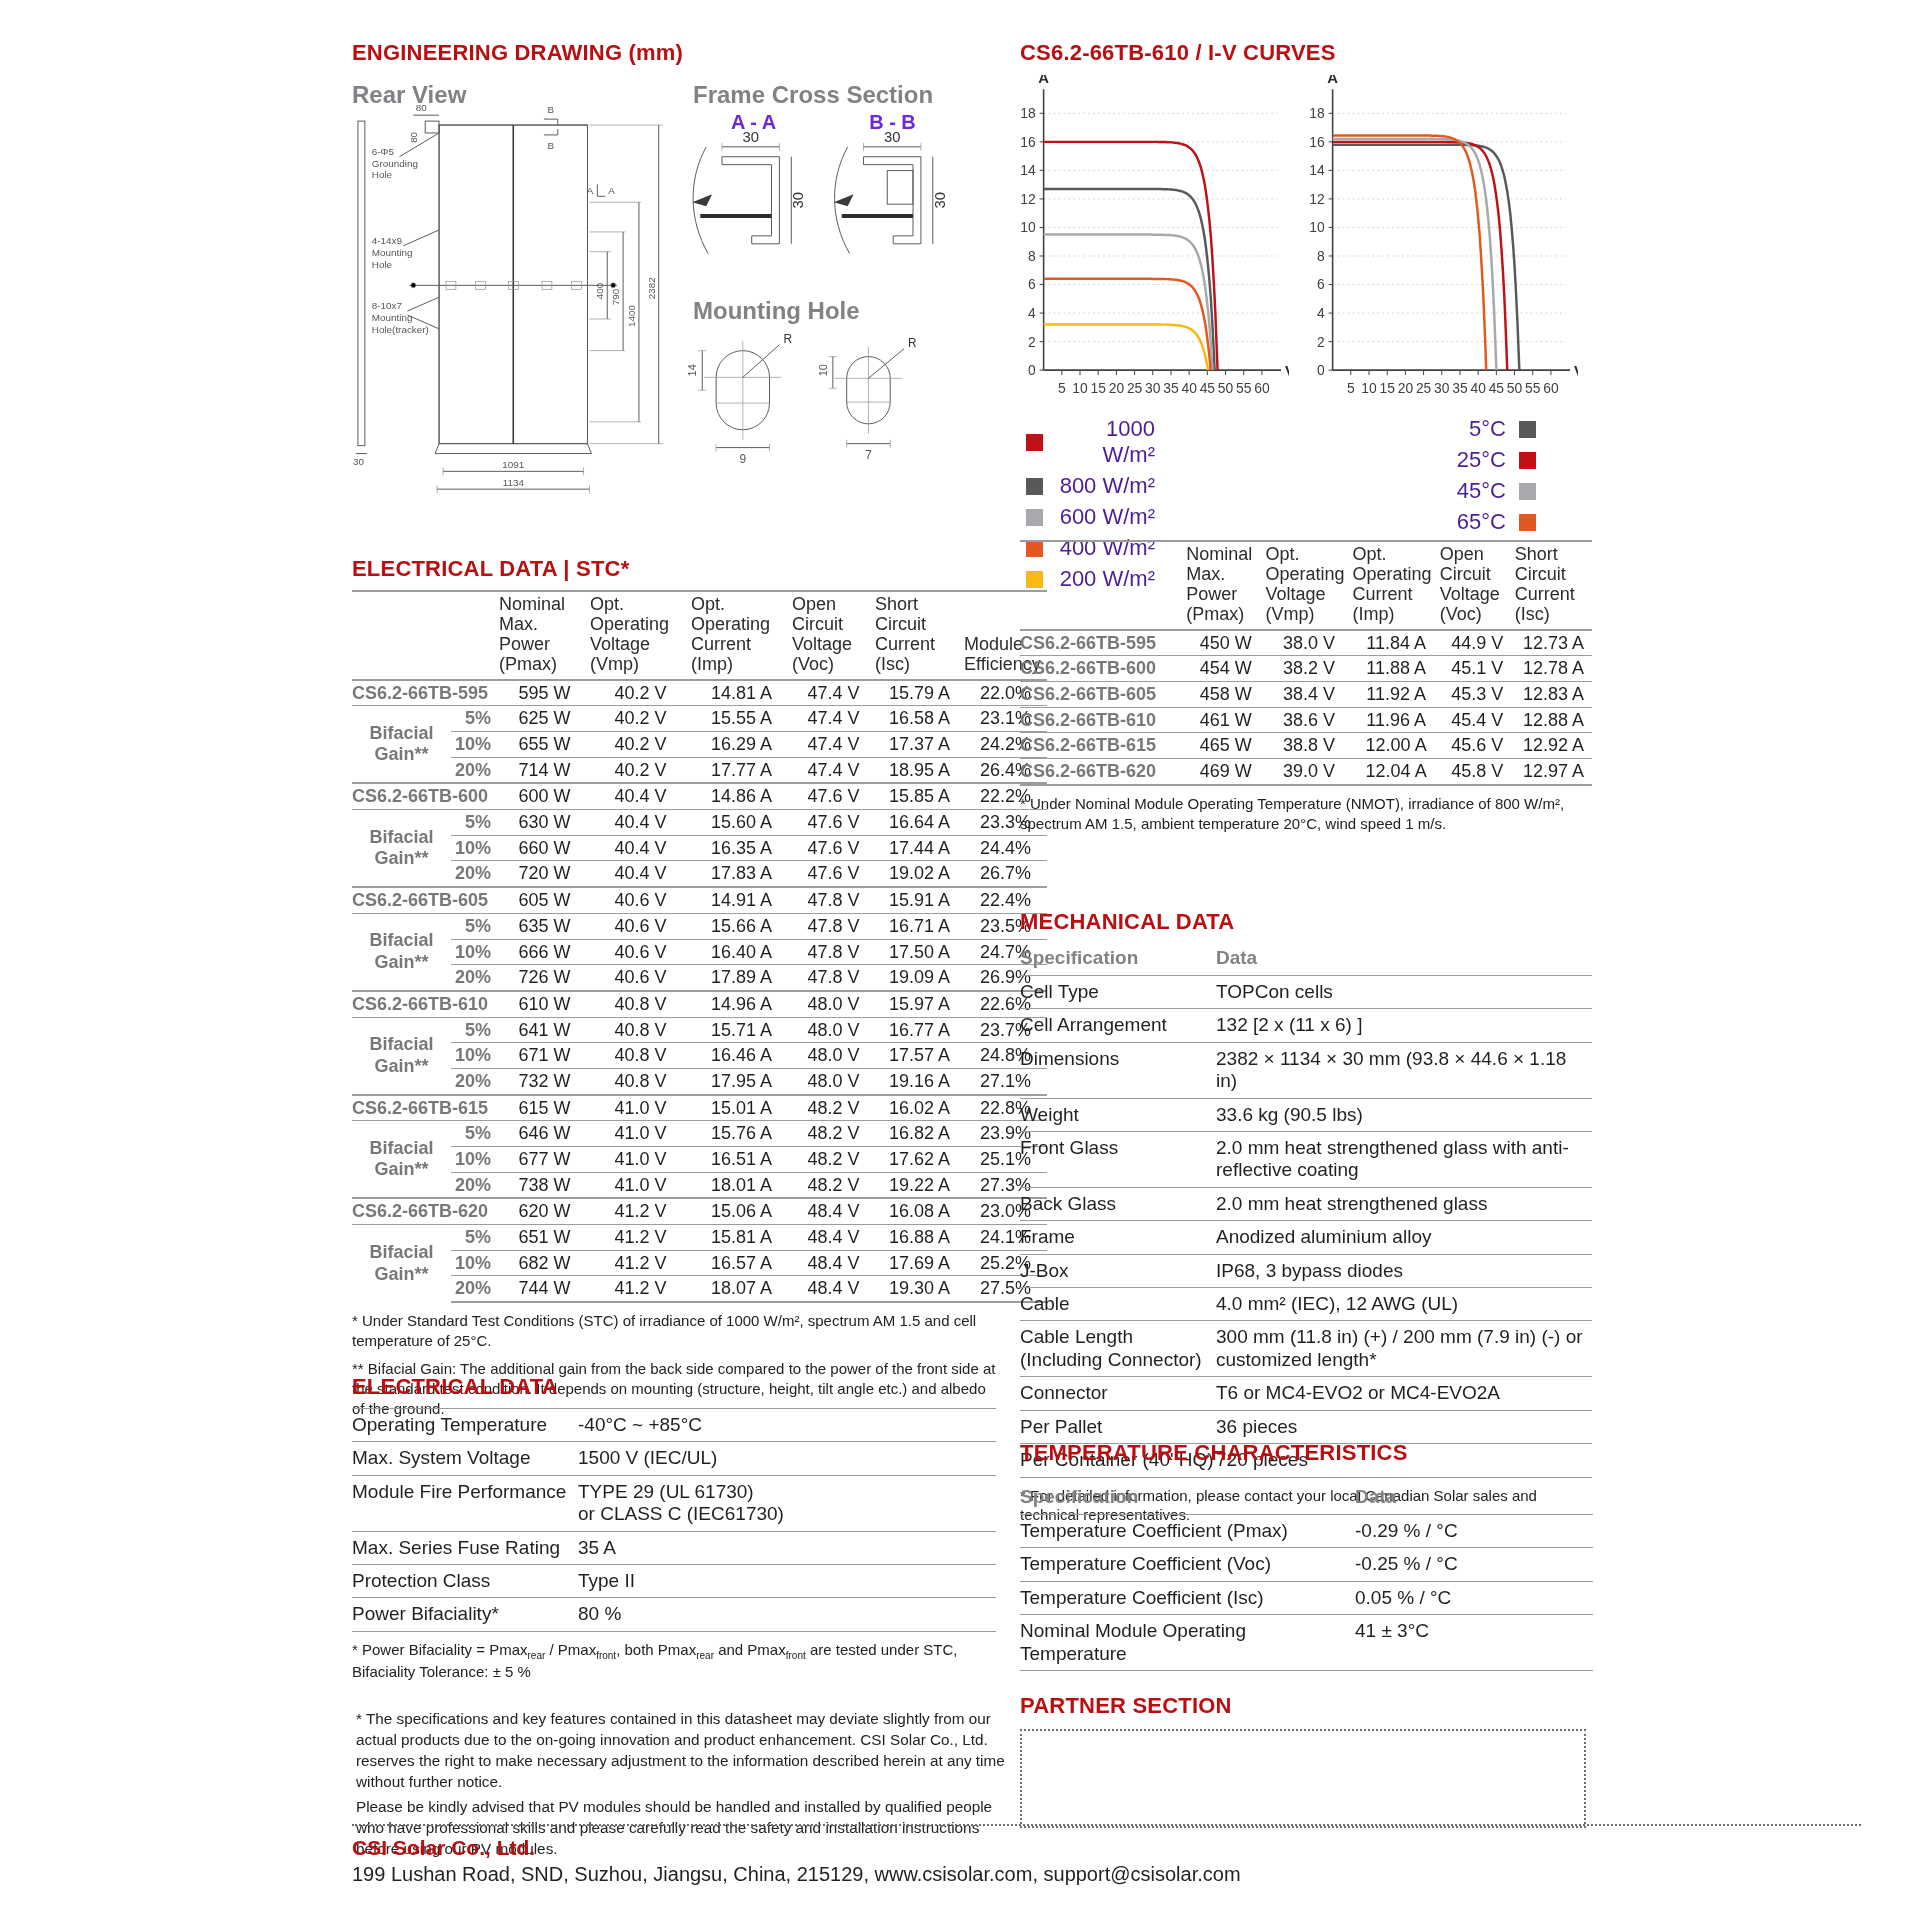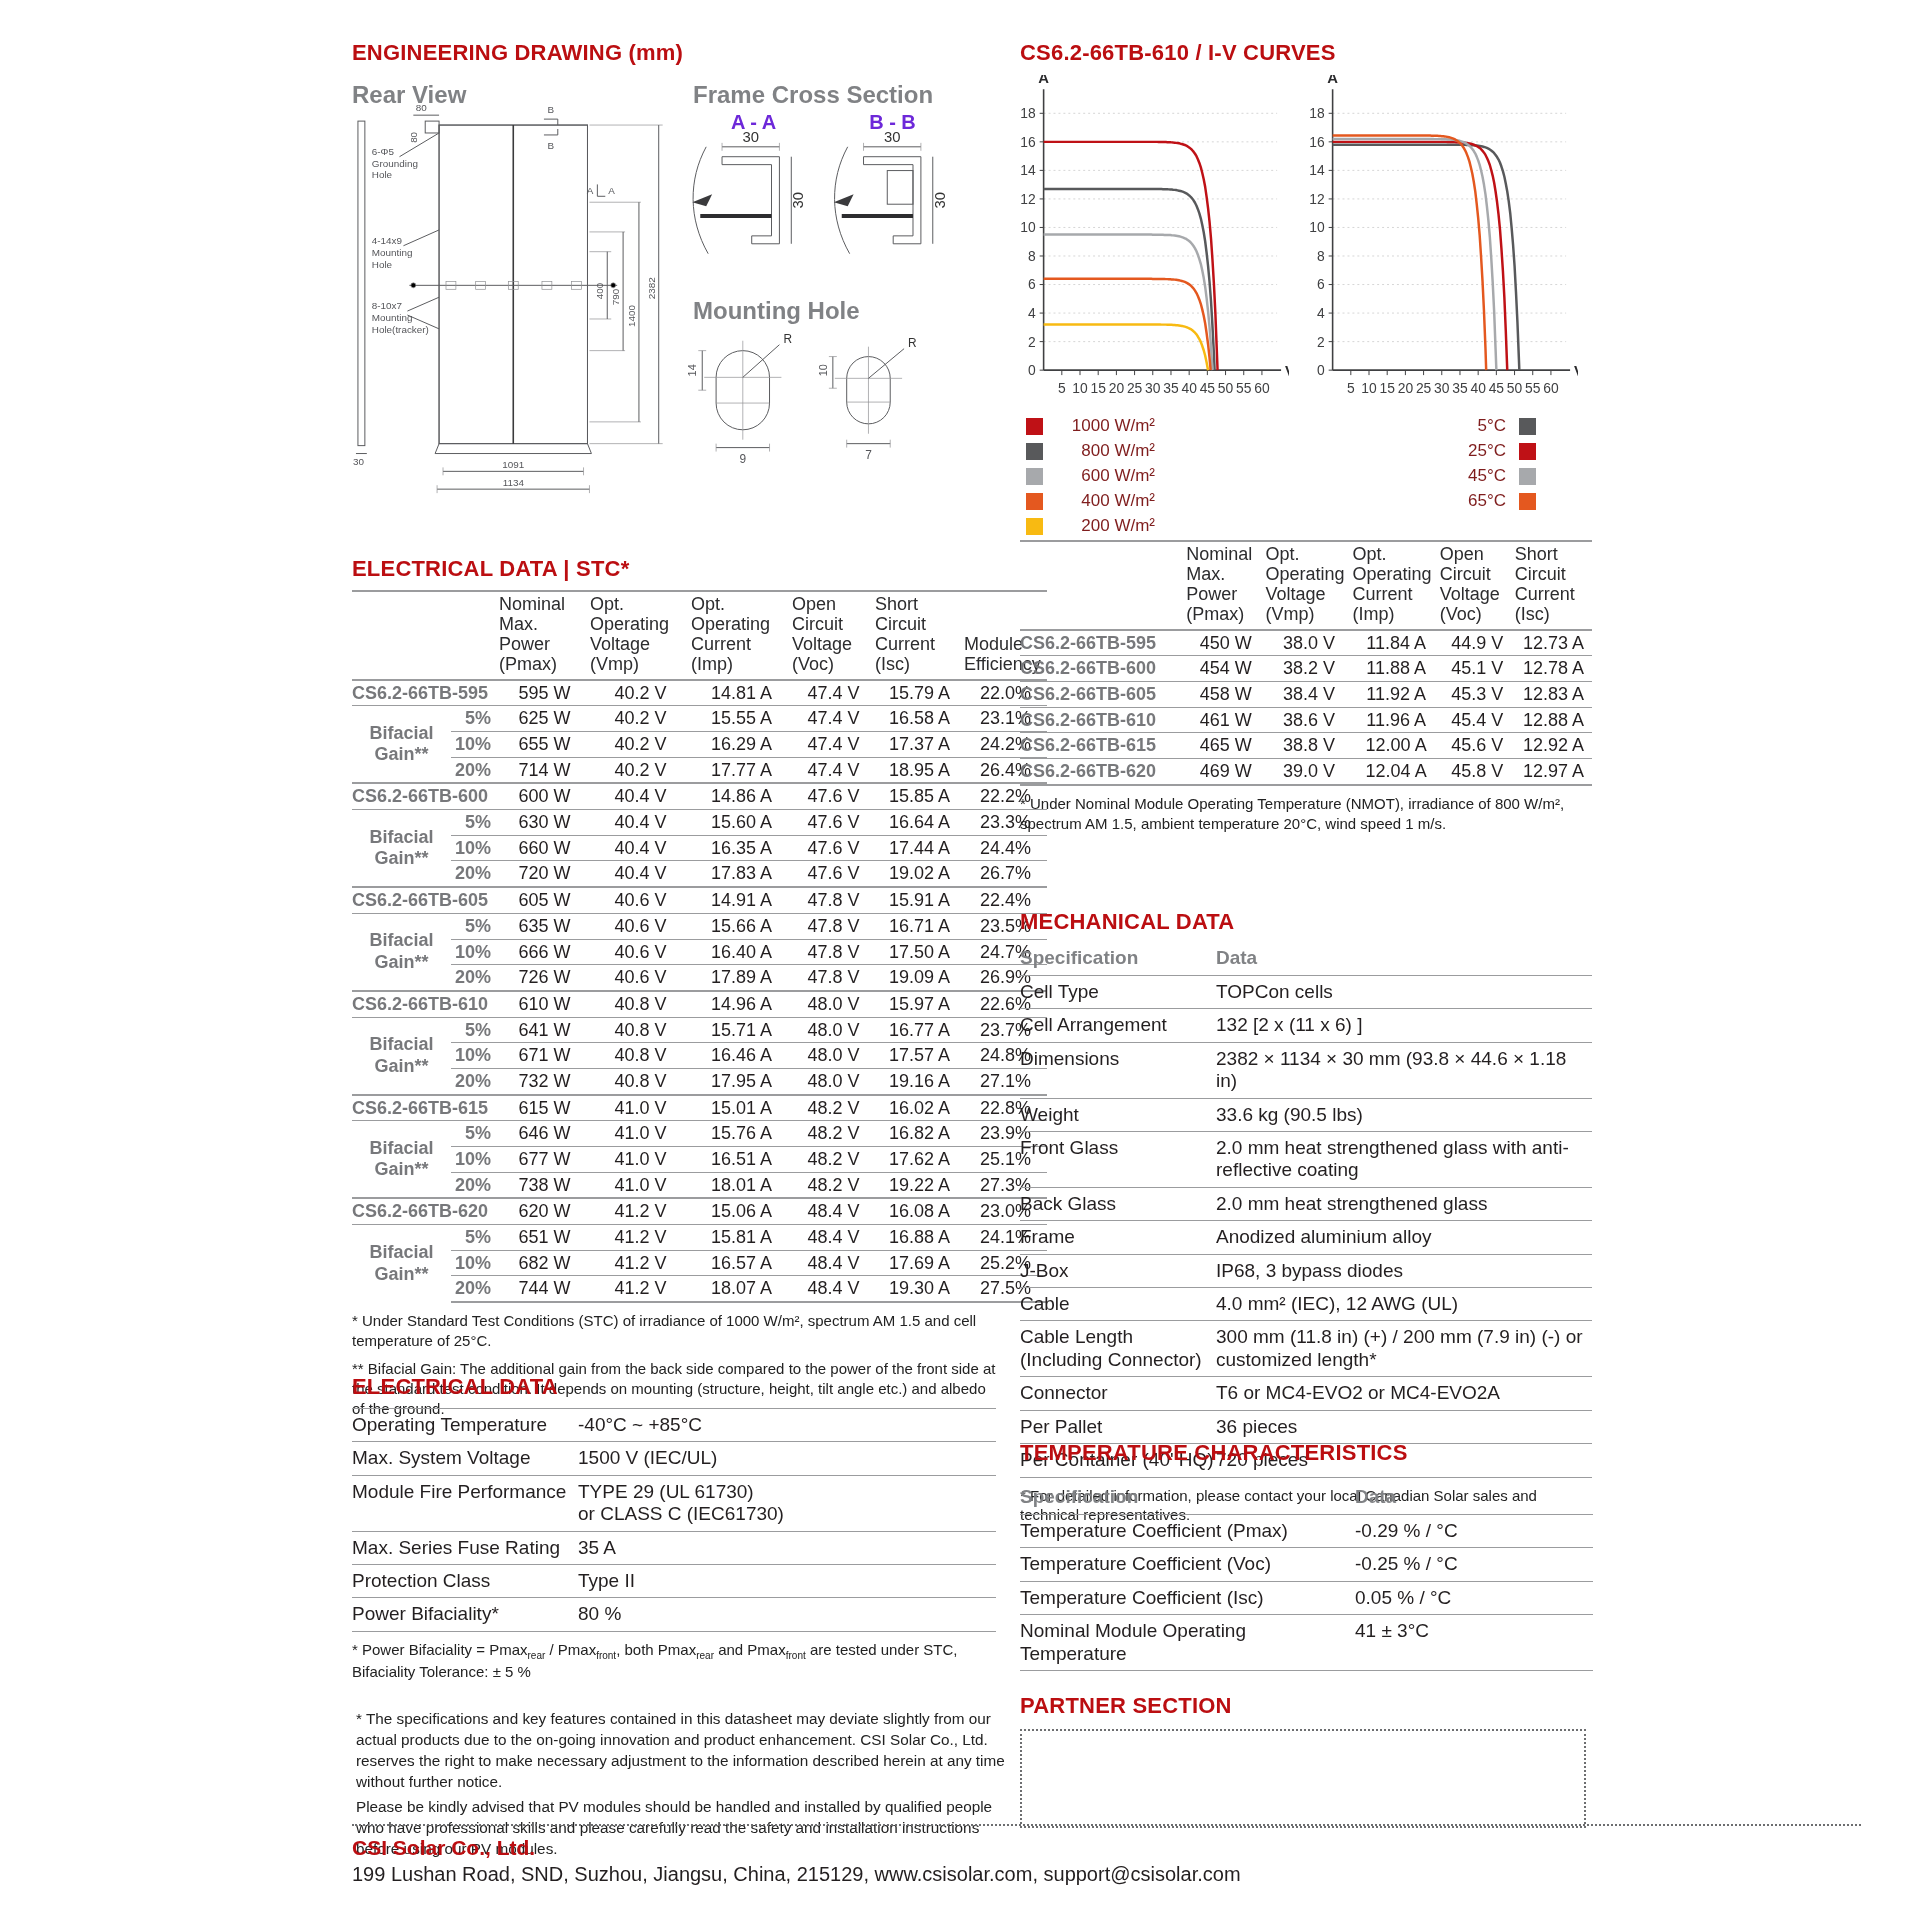--- a/index.html
+++ b/index.html
@@ -29,21 +29,21 @@
   .ivsvg .grid{stroke:#d6d6d6;stroke-width:1;stroke-dasharray:2 3;}
   .ivsvg .axis{stroke:#3f4042;stroke-width:1.6;}
   .ivsvg .ax{stroke:#3f4042;stroke-width:1;}
   .ivsvg .ticklab{fill:#3f4042;font-size:14px;font-family:"Liberation Sans",sans-serif;}
   .ivsvg .axlab{fill:#2b2b2d;font-size:15px;font-weight:bold;font-family:"Liberation Sans",sans-serif;}
   .legend{position:absolute;top:416px;}
   .legend-left{left:1026px;}
   .legend-right{left:1447px;}
   .lrow{display:flex;align-items:center;gap:13px;margin-bottom:5px;}
   .swatch{width:17px;height:17px;flex:0 0 17px;}
-  .llab{font-size:17px;color:#7f1d1d;}
+  .llab{font-size:22px;color:#4c1d95;}
   .legend-left .llab{display:inline-block;width:99px;text-align:right;}
   .legend-right .llab{display:inline-block;width:59px;text-align:right;}
 
   .sec{position:absolute;}
   .sec h2{position:static;margin:16px 0 8px 0;}
   .stc{left:352px;top:540px;width:645px;}
   .nmot{left:1020px;top:540px;width:572px;}
   .mech{left:1020px;top:893px;width:572px;}
   .elec{left:352px;top:1358px;width:644px;}
   .temp{left:1020px;top:1424px;width:572px;}

